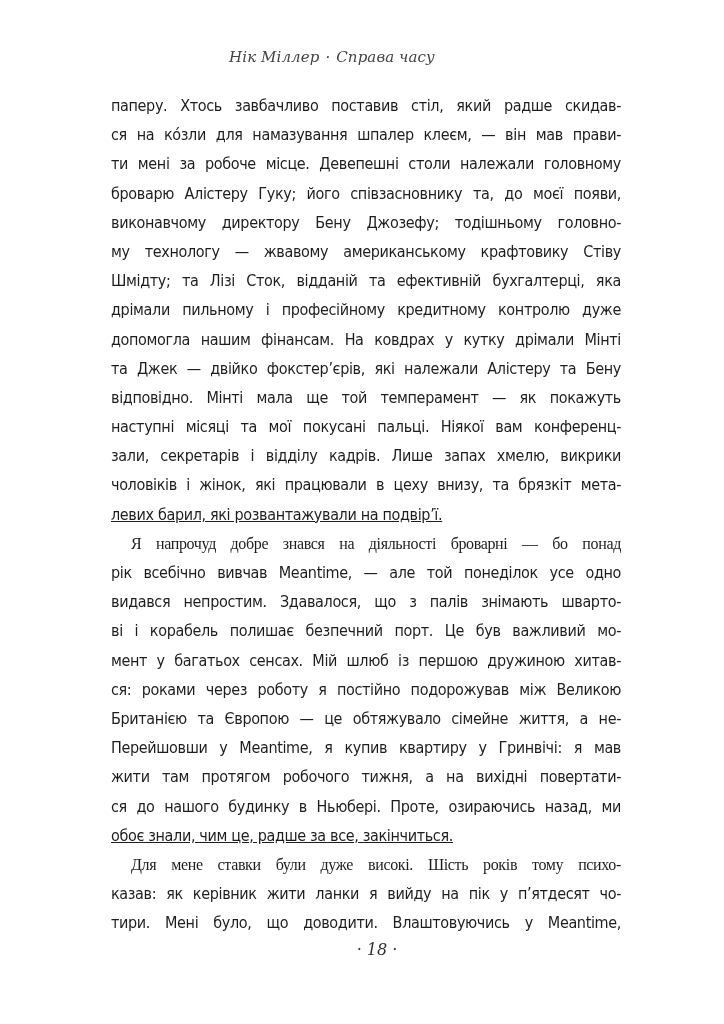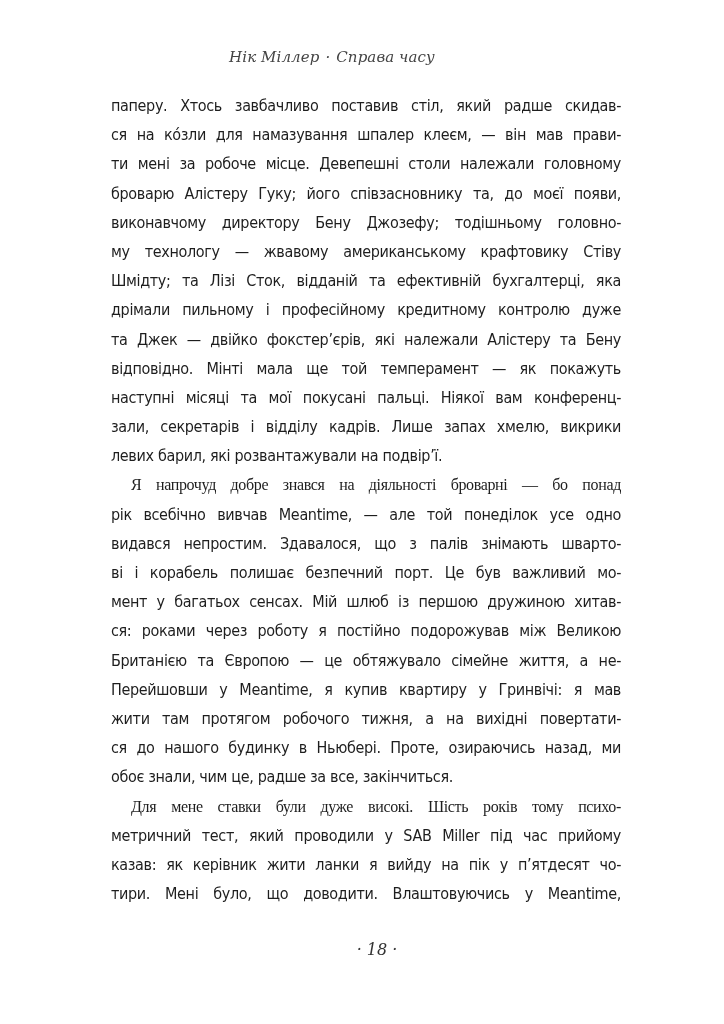--- a/index.html
+++ b/index.html
@@ -44,20 +44,21 @@
       white-space: nowrap;
       text-align: justify;
       text-align-last: justify;
       font-family: "DejaVu Sans", "Liberation Sans", sans-serif;
       font-stretch: condensed;
       letter-spacing: -0.35px;
       word-spacing: 0px;
     }
     .line.last {
       text-align-last: left;
+      text-decoration: underline;
     }
     .line.indent {
       padding-left: 20px;
       font-family: Liberation Serif, serif;
     }
     .folio {
       position: absolute;
       top: 940px;
       left: 15px;
       width: 724px;
@@ -79,43 +80,44 @@
 
   <div>
     <div class="line">паперу. Хтось завбачливо поставив стіл, який радше скидав-</div>
     <div class="line">ся на ко́зли для намазування шпалер клеєм, — він мав прави-</div>
     <div class="line">ти мені за робоче місце. Девепешні столи належали головному</div>
     <div class="line">броварю Алістеру Гуку; його співзасновнику та, до моєї появи,</div>
     <div class="line">виконавчому директору Бену Джозефу; тодішньому головно-</div>
     <div class="line">му технологу — жвавому американському крафтовику Стіву</div>
     <div class="line">Шмідту; та Лізі Сток, відданій та ефективній бухгалтерці, яка</div>
     <div class="line">дрімали пильному і професійному кредитному контролю дуже</div>
+    <div class="line">допомогла нашим фінансам. На ковдрах у кутку дрімали Мінті</div>
     <div class="line">та Джек — двійко фокстер’єрів, які належали Алістеру та Бену</div>
     <div class="line">відповідно. Мінті мала ще той темперамент — як покажуть</div>
     <div class="line">наступні місяці та мої покусані пальці. Ніякої вам конференц-</div>
     <div class="line">зали, секретарів і відділу кадрів. Лише запах хмелю, викрики</div>
+    <div class="line">чоловіків і жінок, які працювали в цеху внизу, та брязкіт мета-</div>
     <div class="line last">левих барил, які розвантажували на подвір’ї.</div>
   </div>
 
   <div>
     <div class="line indent">Я напрочуд добре знався на діяльності броварні — бо понад</div>
     <div class="line">рік всебічно вивчав Meantime, — але той понеділок усе одно</div>
     <div class="line">видався непростим. Здавалося, що з палів знімають шварто-</div>
     <div class="line">ві і корабель полишає безпечний порт. Це був важливий мо-</div>
     <div class="line">мент у багатьох сенсах. Мій шлюб із першою дружиною хитав-</div>
     <div class="line">ся: роками через роботу я постійно подорожував між Великою</div>
     <div class="line">Британією та Європою — це обтяжувало сімейне життя, а не-</div>
     <div class="line">Перейшовши у Meantime, я купив квартиру у Гринвічі: я мав</div>
     <div class="line">жити там протягом робочого тижня, а на вихідні повертати-</div>
     <div class="line">ся до нашого будинку в Ньюбері. Проте, озираючись назад, ми</div>
     <div class="line last">обоє знали, чим це, радше за все, закінчиться.</div>
   </div>
 
   <div>
     <div class="line indent">Для мене ставки були дуже високі. Шість років тому психо-</div>
-    <div class="line">метричний тест, який проводили у SAB Miller під час прийому</div>
     <div class="line">казав: як керівник жити ланки я вийду на пік у п’ятдесят чо-</div>
     <div class="line">тири. Мені було, що доводити. Влаштовуючись у Meantime,</div>
 
   </div>
 </div>
 
 <div class="folio">· 18 ·</div>
 
 </body></html>

